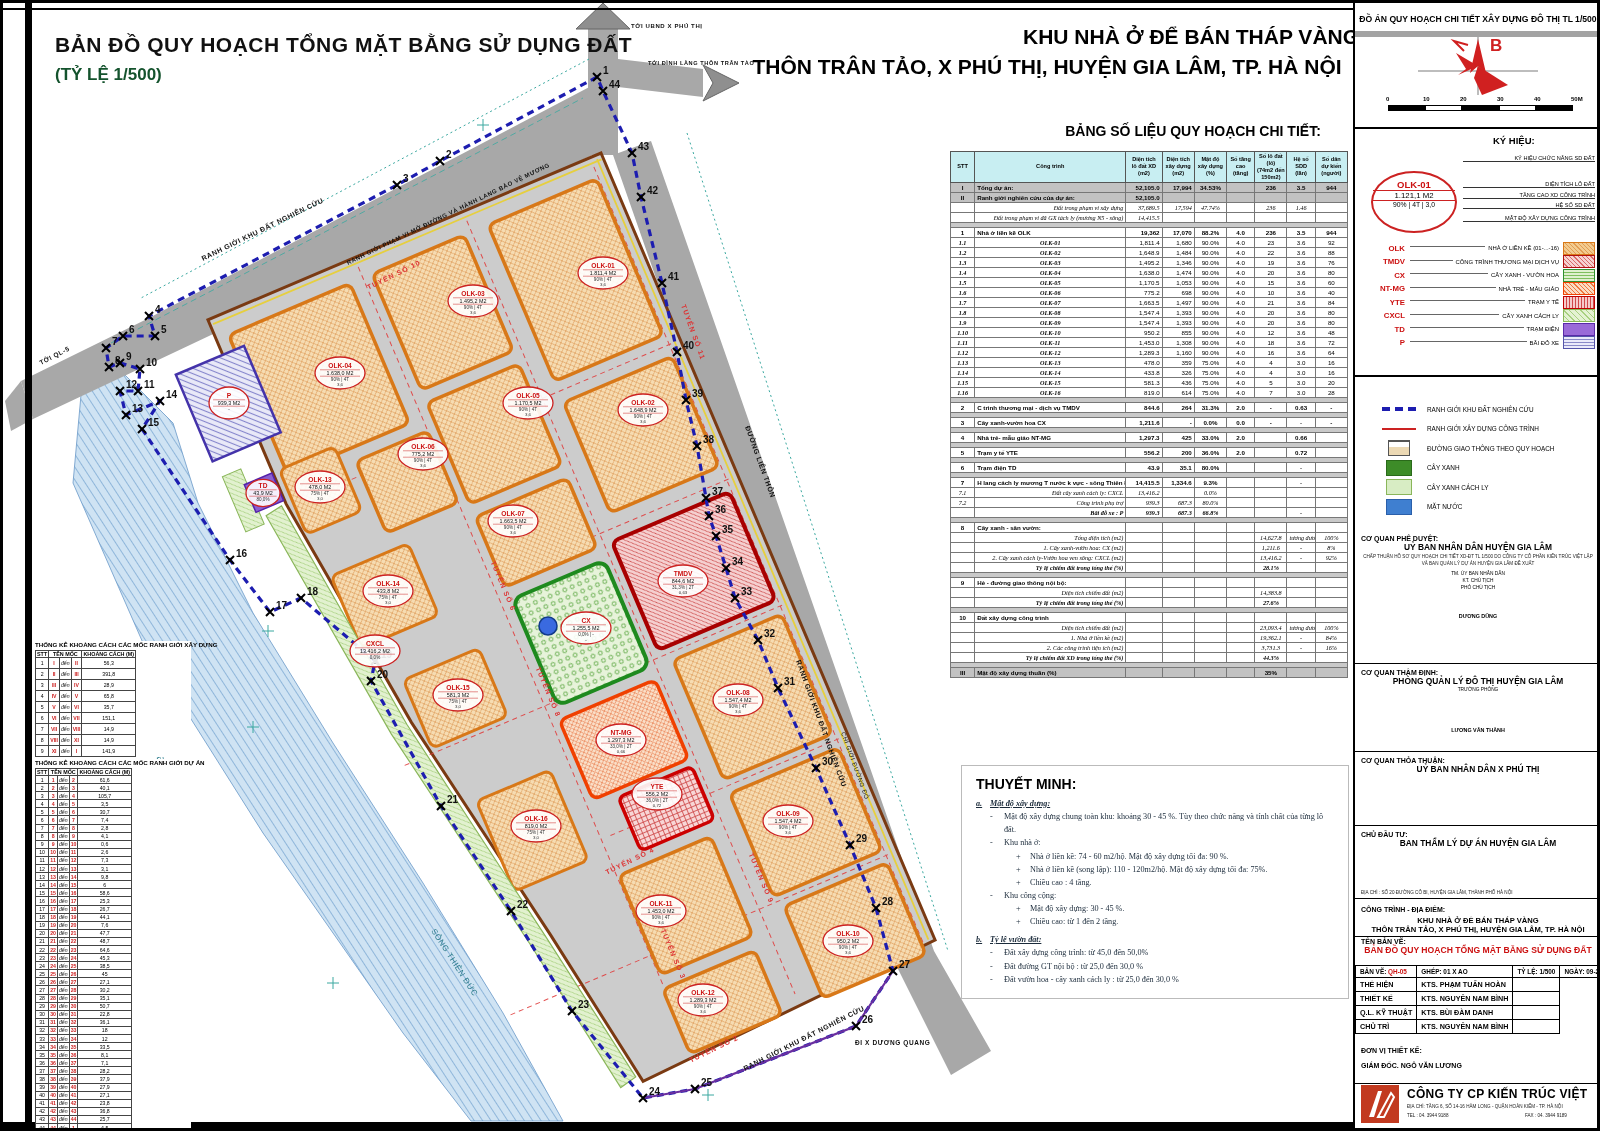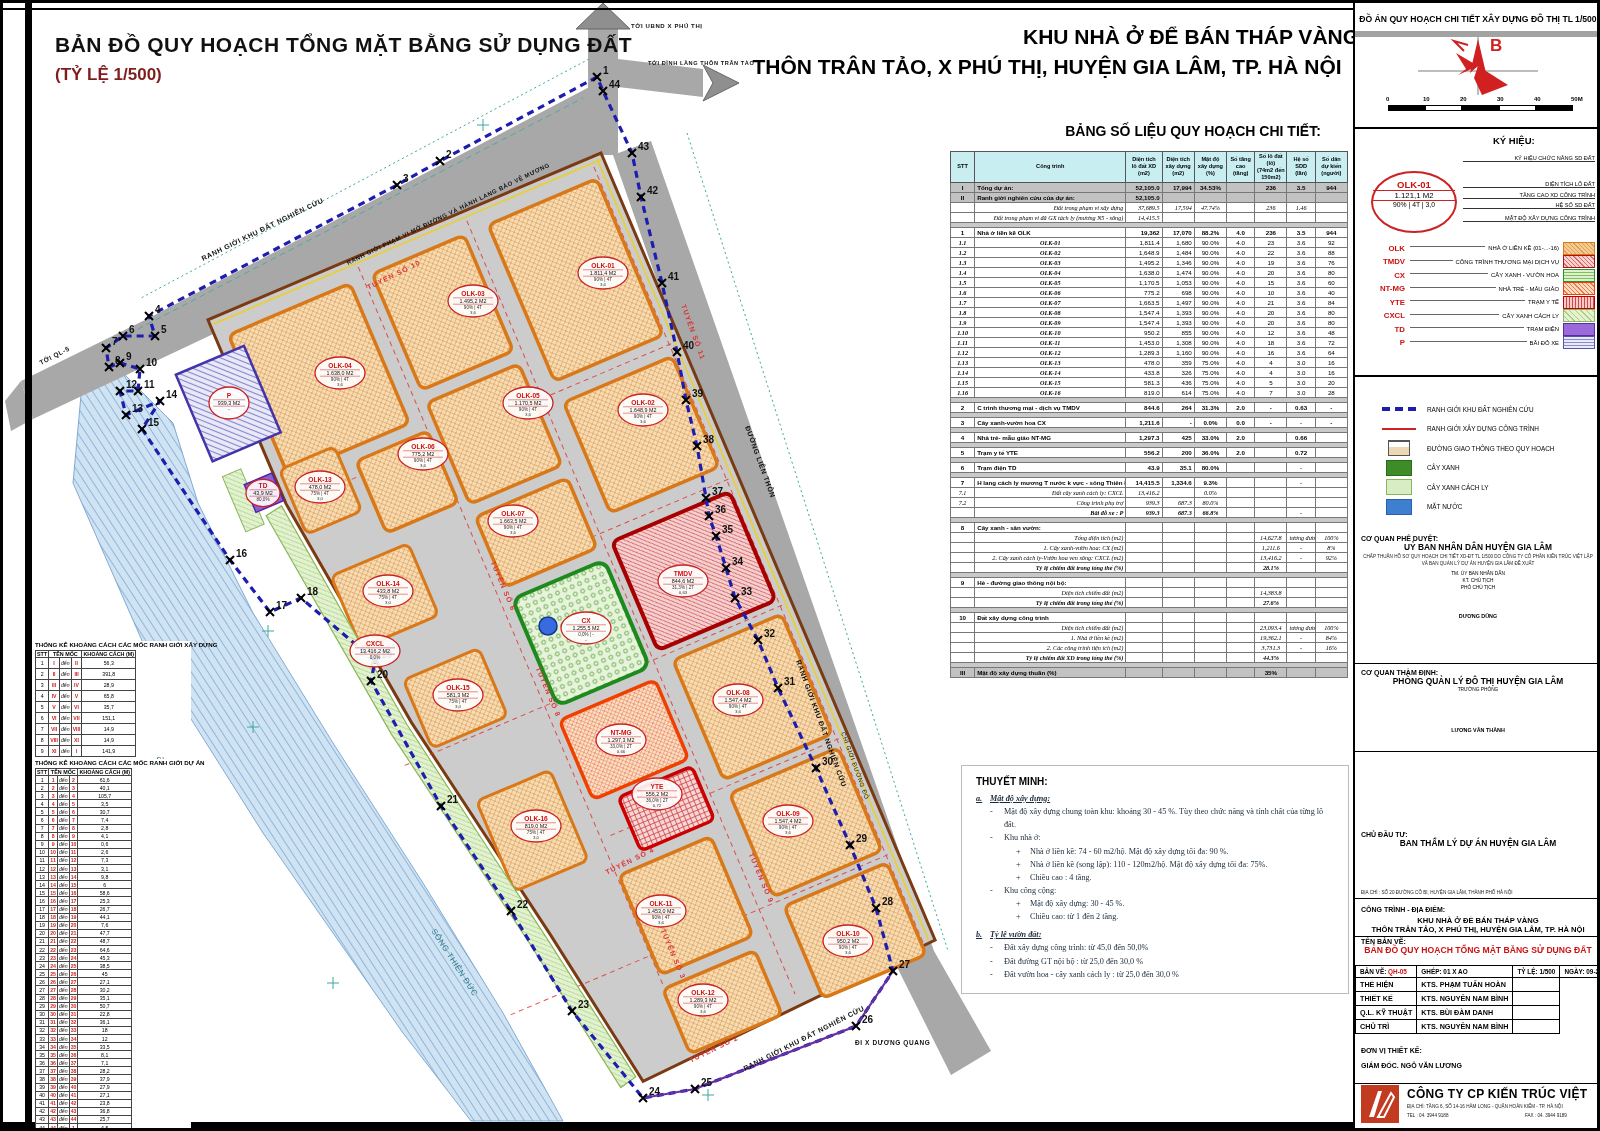--- a/index.html
+++ b/index.html
@@ -5,21 +5,21 @@
   html,body{margin:0;padding:0;background:#888}
   .sheet{position:relative;width:1600px;height:1131px;background:#fff;overflow:hidden;
          font-family:"Liberation Sans",sans-serif;border:3px solid #000;box-sizing:border-box}
   .abs{position:absolute}
   .frame-l{left:22px;top:0;width:7px;height:1131px;background:#000}
   .frame-b{left:0;top:1119px;width:1600px;height:7px;background:#000}
   .frame-t{left:0;top:5px;width:1600px;height:2px;background:#000}
   #map-svg{left:0;top:0;pointer-events:none}
   
   .t1{left:52px;top:30px;font-size:21px;font-weight:bold;color:#111;letter-spacing:.5px}
-  .t2{left:52px;top:62px;font-size:17px;font-weight:bold;color:#7f1d1d}
+  .t2{left:52px;top:62px;font-size:17px;font-weight:bold;color:#14532d}
   .h1{left:1020px;top:22px;width:336px;text-align:center;font-size:21px;font-weight:bold;white-space:nowrap}
   .h2{left:728px;top:52px;width:632px;text-align:center;font-size:21px;font-weight:bold;white-space:nowrap}
   .h3{left:1030px;top:120px;width:320px;text-align:center;font-size:14px;font-weight:bold}
   
   .qh-wrap{left:947px;top:148px;width:398px;background:#fff}
   #qh-table{border-collapse:collapse;width:100%;table-layout:fixed}
   #qh-table th{background:#c8eef2;font-size:5.6px;font-weight:bold;border:1px solid #555;white-space:pre-line;padding:1px 0;line-height:1.25}
   #qh-table td{border:1px solid #777;font-size:6.2px;padding:0 2px;height:9px;overflow:hidden;white-space:nowrap}
   #qh-table td.col0{text-align:center}
   #qh-table td.col2,#qh-table td.col3{text-align:right}
@@ -38,21 +38,21 @@
   .stats td,.stats th{border:1px solid #444;font-size:5.2px;text-align:center;padding:0 1px;white-space:nowrap}
   .stats th{font-size:5.4px}
   .stats .m{color:#cc2222;font-weight:bold}
   .stats .d{font-style:italic;color:#222}
   #stats1{left:32px;top:638px;width:156px}
   #stats2{left:32px;top:756px;width:156px}
   #stats1 td{height:10px}
   #stats2 td{height:7.1px}
   
   .tm{left:958px;top:762px;width:388px;background:#fff;border:1px solid #bbb;padding:10px 12px 12px 14px;box-sizing:border-box}
-  .tm .tm-title{font-size:10px;font-weight:bold;margin-bottom:4px}
+  .tm .tm-title{font-size:14px;font-weight:bold;margin-bottom:4px}
   .tm .li{font-family:"Liberation Serif",serif;font-size:8.2px;color:#1b2b3b;line-height:1.6;display:flex}
   .tm .li .pfx{width:14px;flex:none}
   .tm .li.h{font-weight:bold;font-style:italic;text-decoration:underline;margin-top:5px}
   .tm .ind1{padding-left:14px}.tm .ind2{padding-left:40px}
   
   .panel{left:1350px;top:0;width:250px;height:1131px;background:#fff;border-left:2.5px solid #000;box-sizing:border-box}
   .p-strip{left:1352px;top:4px;width:246px;height:24px;line-height:24px;text-align:center;font-size:8.6px;font-weight:bold;border-bottom:6px solid #a3a3a3}
   .hline{background:#000;height:2px}
   .kh-title{font-size:9.5px;font-weight:bold}
   .leg-row{position:absolute;height:14px;display:flex;align-items:center}
@@ -1792,20 +1792,24 @@
     <div class="box-note" style="padding:2px 8px">CHẤP THUẬN HỒ SƠ QUY HOẠCH CHI TIẾT XD-ĐT TL 1/500 DO CÔNG TY CỔ PHẦN KIẾN TRÚC VIỆT LẬP VÀ BAN QUẢN LÝ DỰ ÁN HUYỆN GIA LÂM ĐỀ XUẤT</div>
     <div class="box-sig"><span>TM. ỦY BAN NHÂN DÂN</span><br><span>KT. CHỦ TỊCH</span><br><span>PHÓ CHỦ TỊCH</span></div>
     <div class="box-name" style="margin-top:22px">DƯƠNG DŨNG</div>
   </div>
   <div class="abs sect" style="left:1352px;top:660px;width:246px;height:88px">
     <div class="box-h" style="margin:6px 0 0 6px">CƠ QUAN THẨM ĐỊNH:</div>
     <div class="box-org">PHÒNG QUẢN LÝ ĐÔ THỊ HUYỆN GIA LÂM</div>
     <div class="box-sig">TRƯỞNG PHÒNG</div>
     <div class="box-name" style="margin-top:34px">LƯƠNG VĂN THÀNH</div>
   </div>
+  <div class="abs sect" style="left:1352px;top:748px;width:246px;height:74px">
+    <div class="box-h" style="margin:6px 0 0 6px">CƠ QUAN THỎA THUẬN:</div>
+    <div class="box-org">UỶ BAN NHÂN DÂN X  PHÚ THỊ</div>
+  </div>
   <div class="abs sect" style="left:1352px;top:822px;width:246px;height:73px">
     <div class="box-h" style="margin:6px 0 0 6px">CHỦ ĐẦU TƯ:</div>
     <div class="box-org">BAN THẨM LÝ DỰ ÁN HUYỆN GIA LÂM</div>
     <div class="tiny" style="position:absolute;bottom:3px;left:6px">ĐỊA CHỈ : SỐ 20 ĐƯỜNG CỔ BI, HUYỆN GIA LÂM, THÀNH PHỐ HÀ NỘI</div>
   </div>
   <div class="abs sect" style="left:1352px;top:895px;width:246px;height:38px">
     <div class="box-h" style="margin:3px 0 0 6px;display:inline">CÔNG TRÌNH - ĐỊA ĐIỂM:</div>
     <div style="font-size:7.6px;font-weight:bold;text-align:center">KHU NHÀ Ở ĐỂ BÁN THÁP VÀNG</div>
     <div style="font-size:7.6px;font-weight:bold;text-align:center">THÔN TRÂN TẢO, X  PHÚ THỊ, HUYỆN GIA LÂM, TP. HÀ NỘI</div>
   </div>

